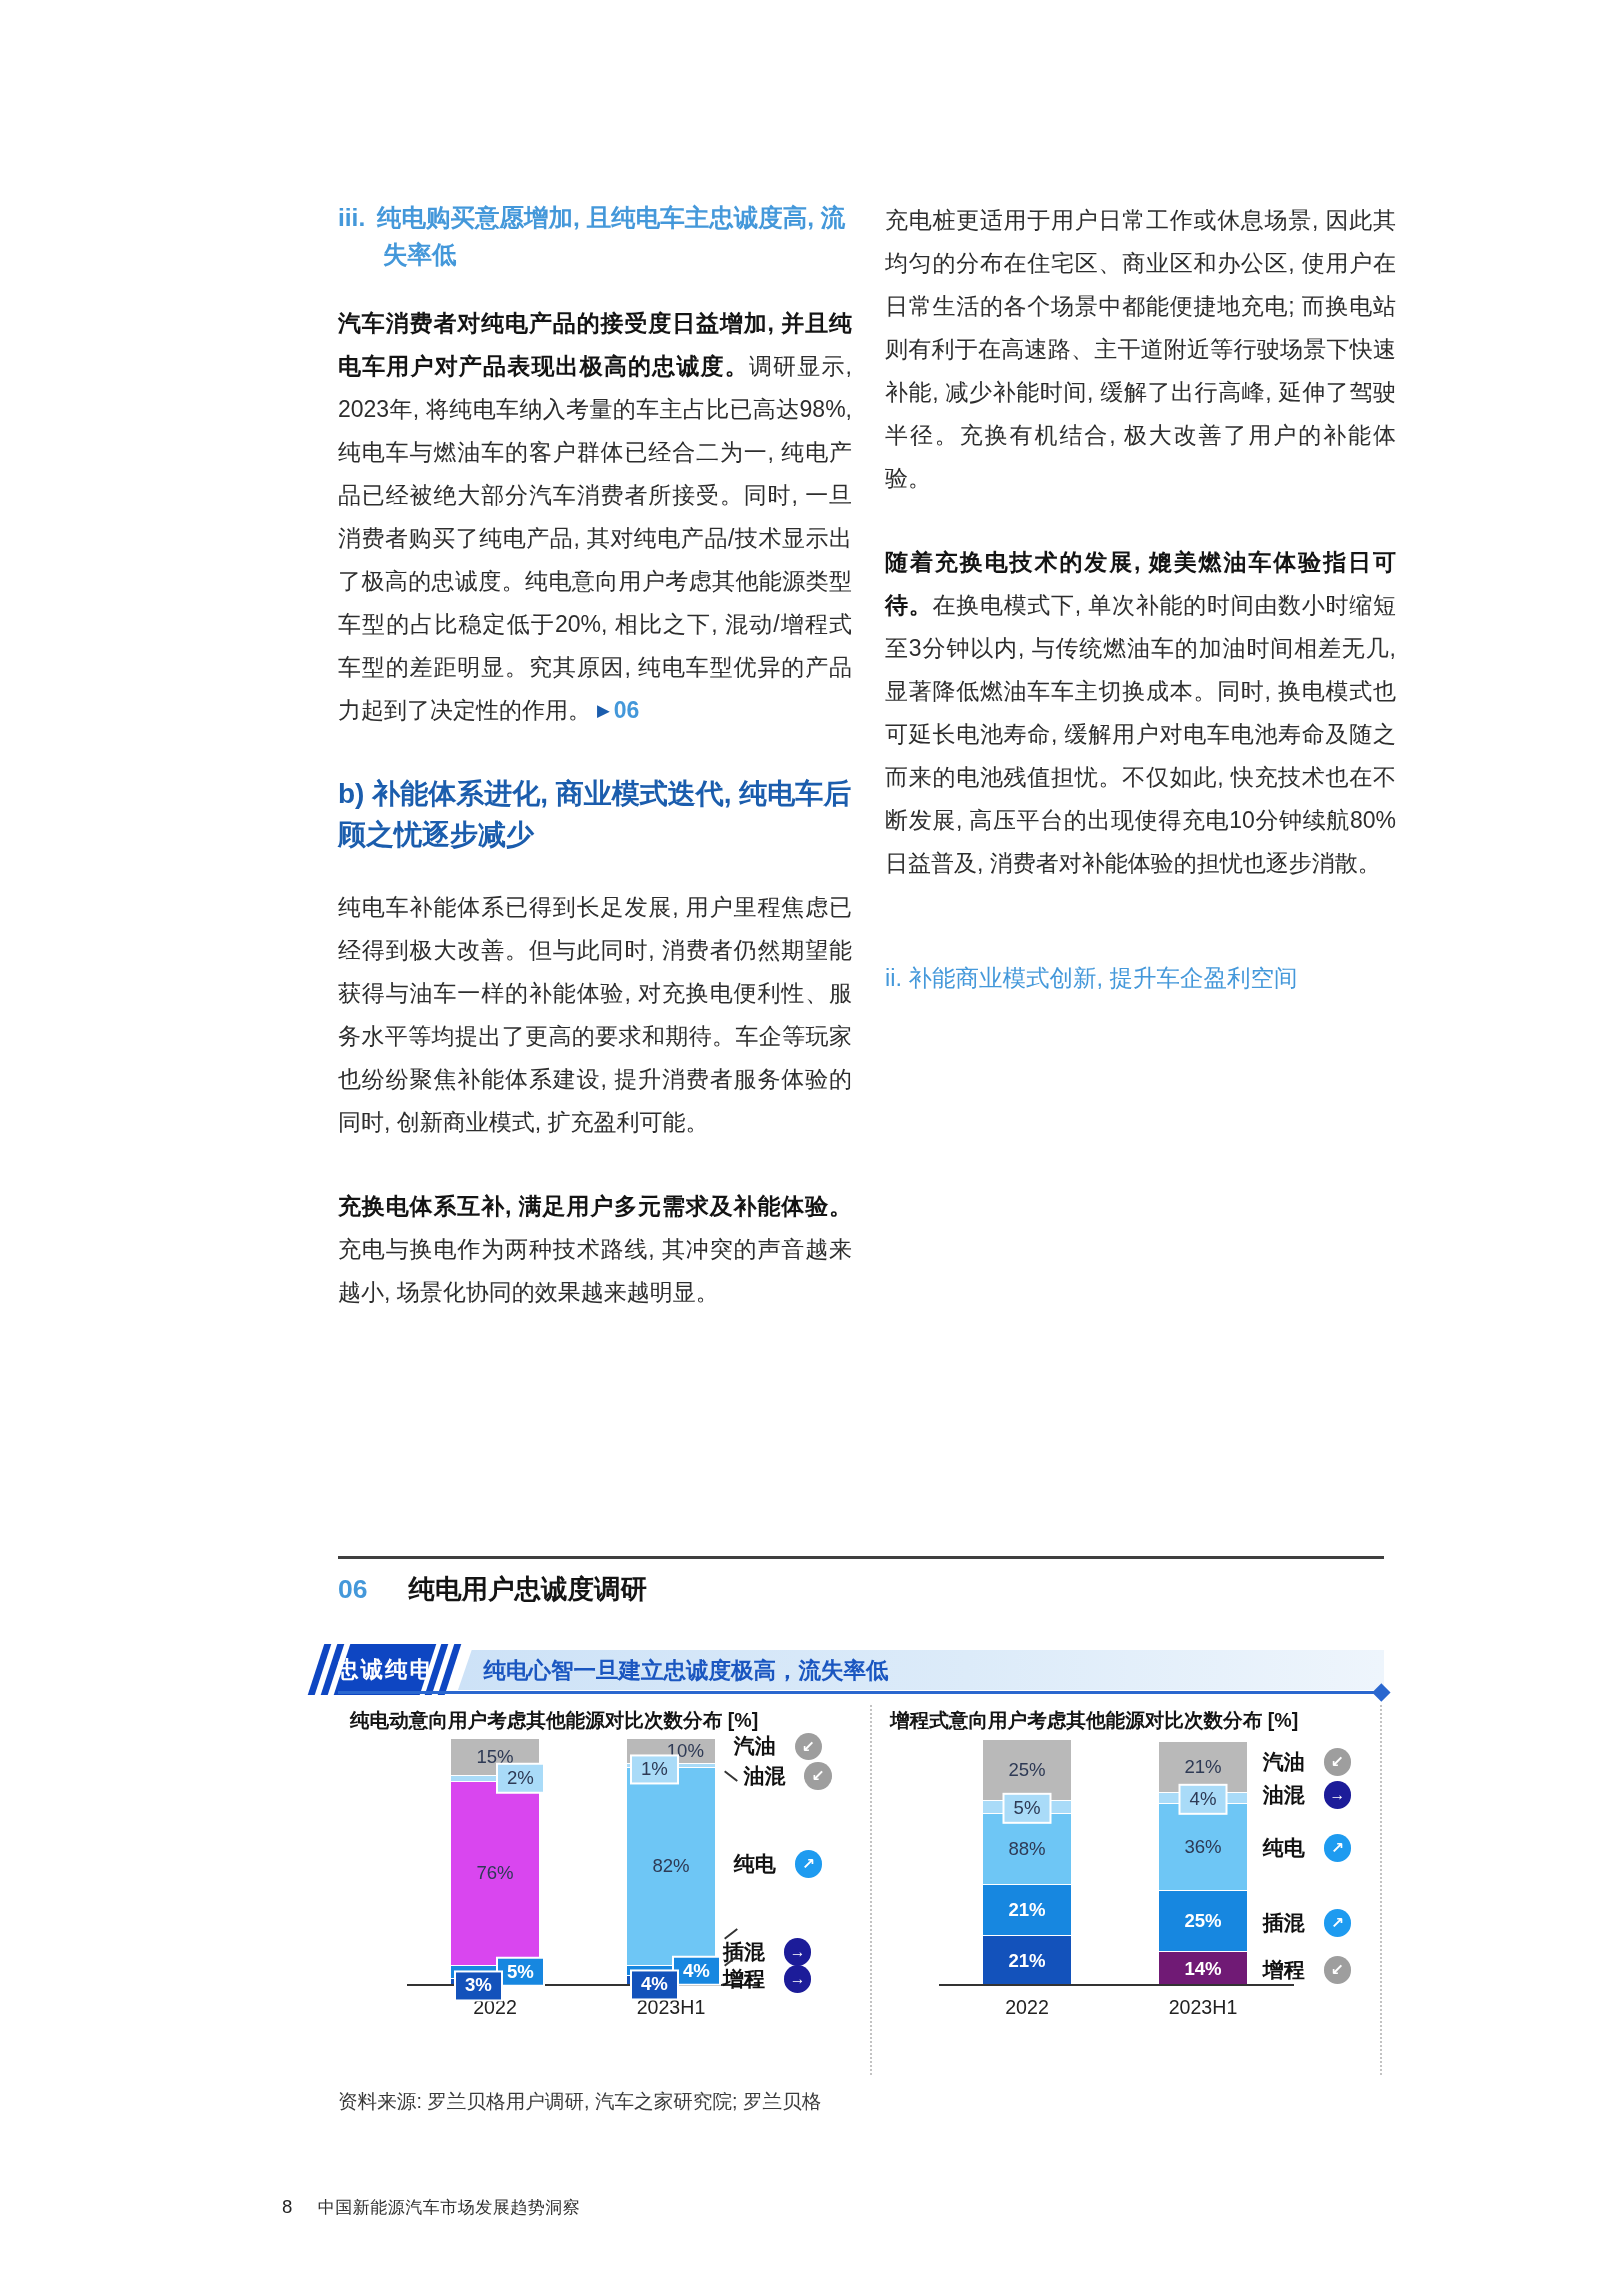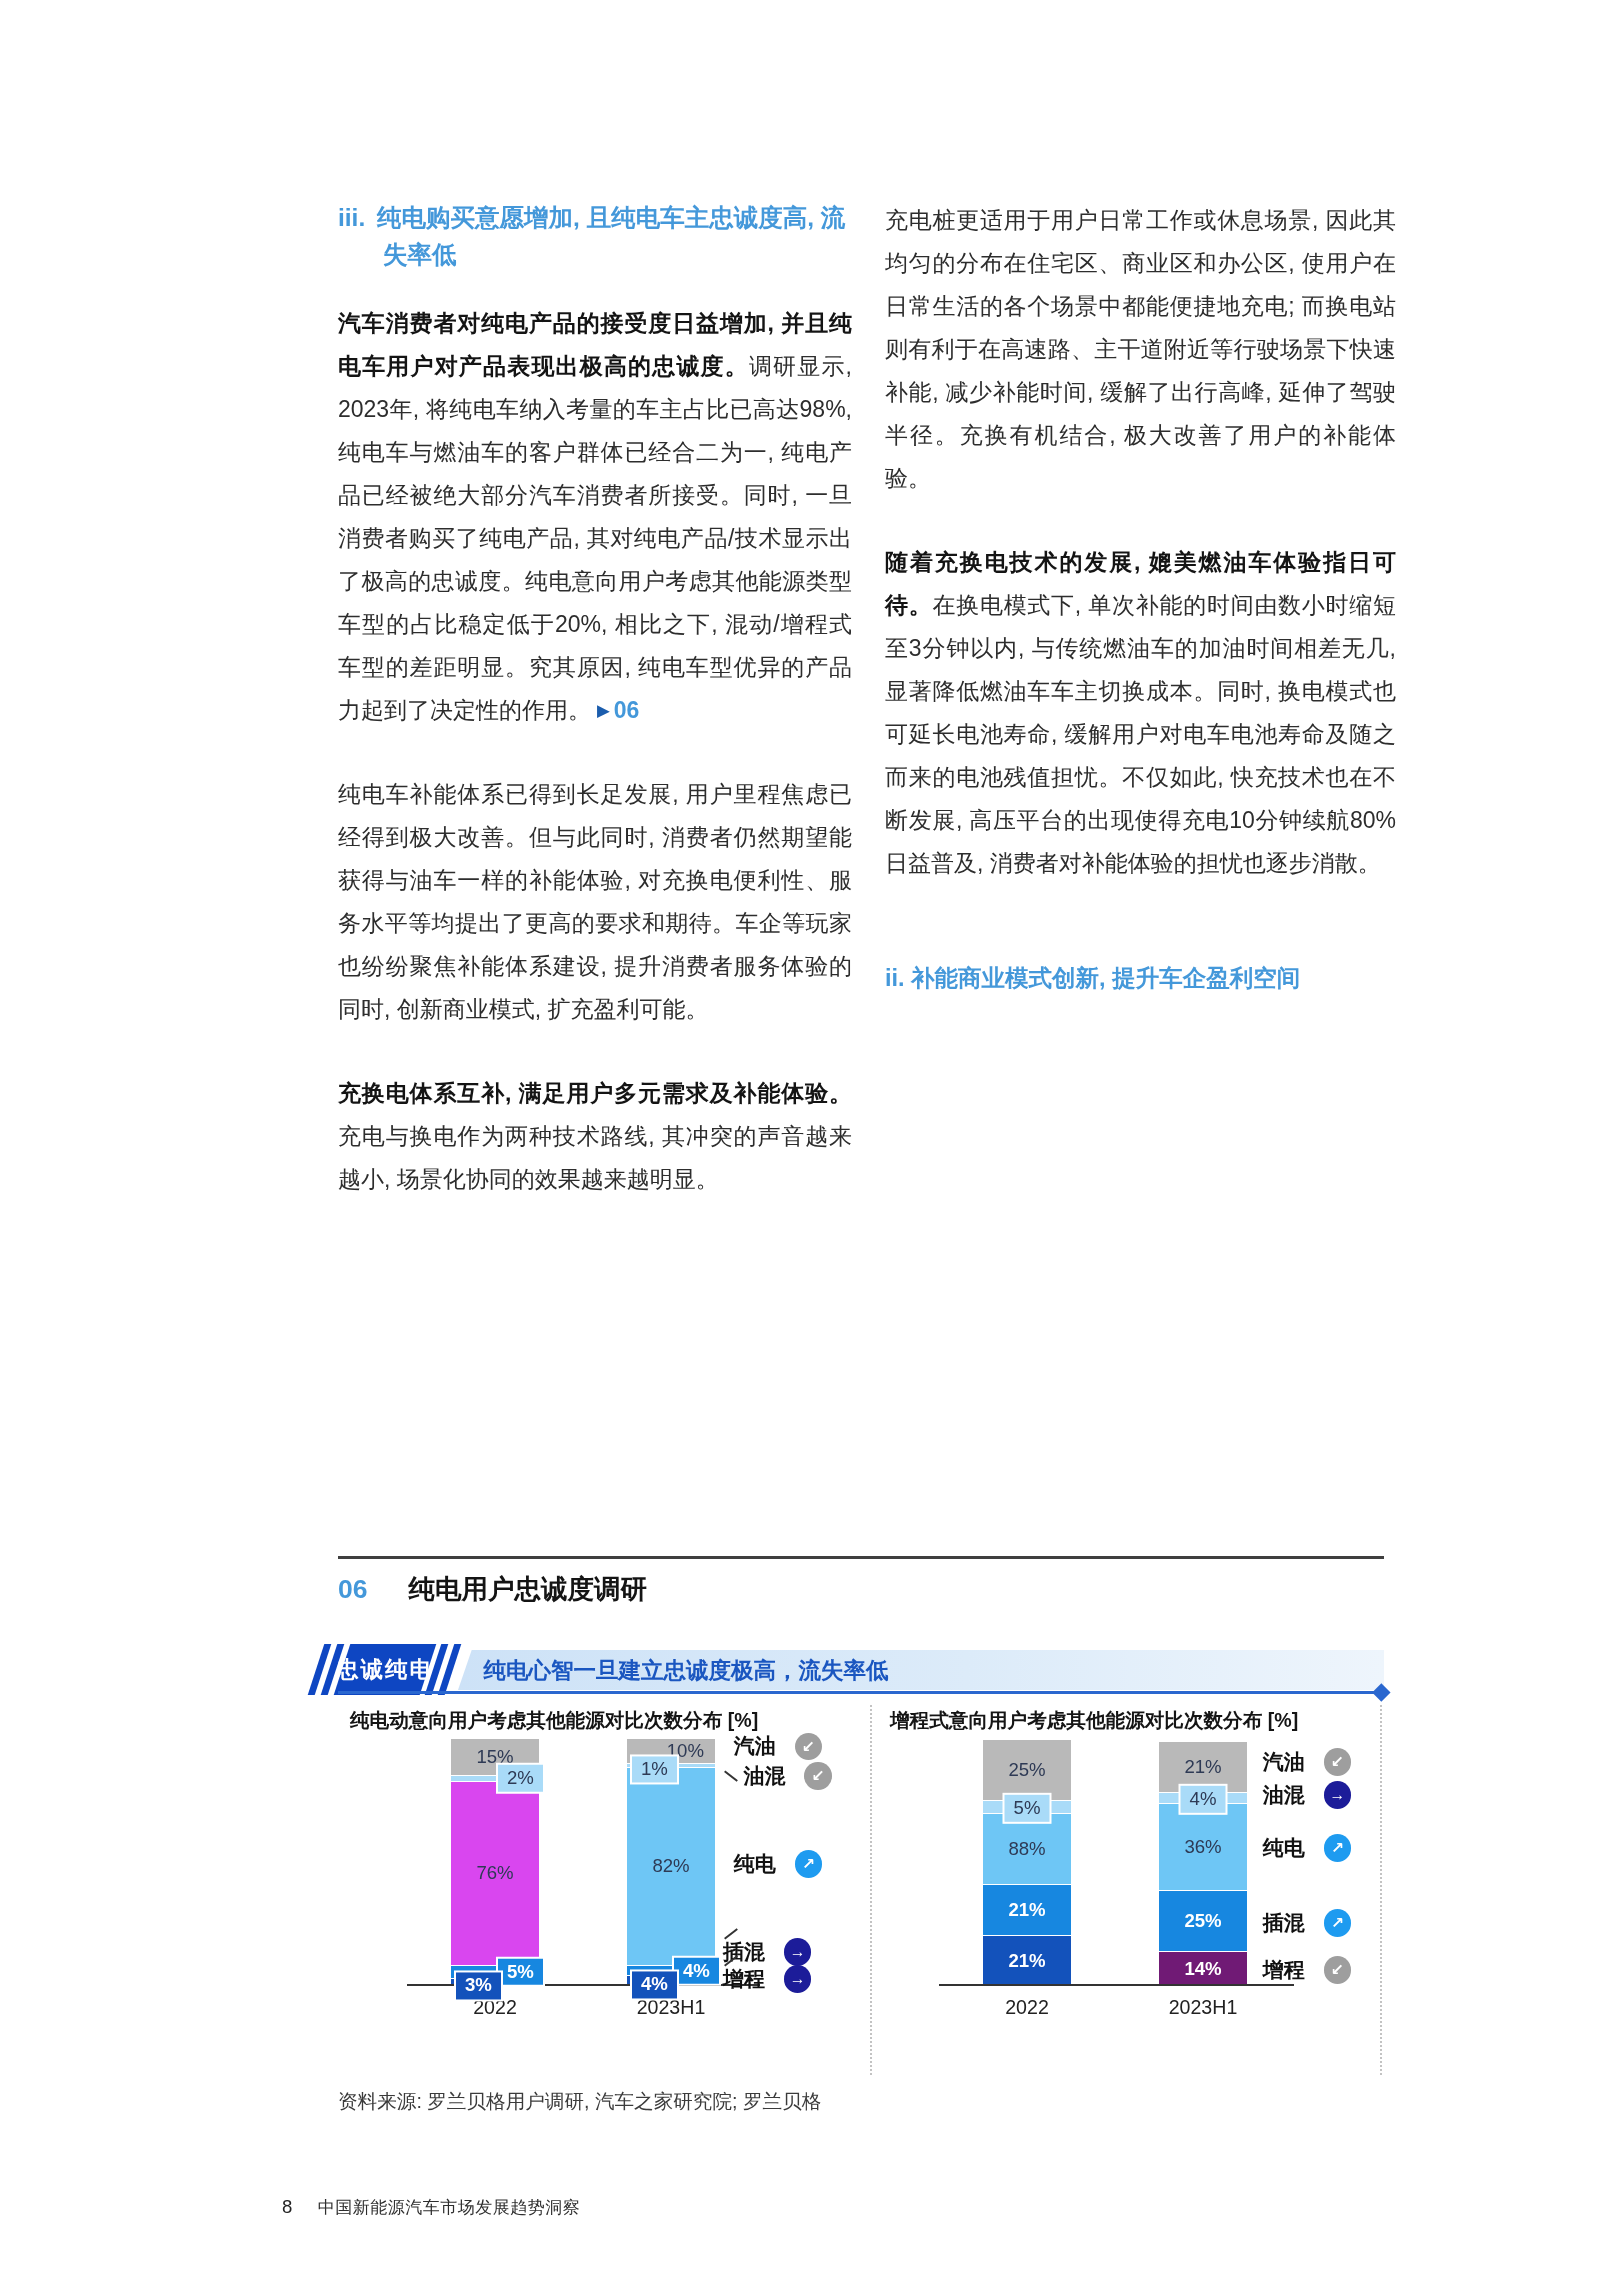--- a/index.html
+++ b/index.html
@@ -8,21 +8,21 @@
   
   .col{position:absolute;top:199px;}
   .col-left{left:338px;width:514px;}
   .col-right{left:885px;width:511px;}
   .col p{font-size:23px;line-height:43px;text-align:justify;margin:0 0 41px 0;color:#2d2d2d;}
   .b{font-weight:700;color:#141414;}
   h2.hb{font-size:28px;line-height:41px;font-weight:700;color:#1b5dad;margin:0 0 31px 0;}
   h3.hl{font-size:24.5px;line-height:37px;font-weight:700;color:#4498da;margin:0 0 29px 0;}
   h3.hang{padding-left:45px;text-indent:-45px;}
   h3.hang .hnum{margin-right:11.8px;}
-  h4.hl{font-size:23.5px;line-height:35px;font-weight:700;color:#4498da;margin:25.5px 0 31px 0;}
+  h4.hl{font-size:23.5px;line-height:35px;font-weight:400;color:#4498da;margin:25.5px 0 31px 0;}
   h4.push{margin-top:76px;}
   .marker-arrow{color:#1b5dad;font-size:16.7px;vertical-align:2px;margin:0 3.9px 0 5.9px;}
   .marker-num{color:#4498da;font-weight:700;}
   
   .ex-rule{position:absolute;left:338px;top:1556px;width:1046px;height:2.9px;background:#3f3f3f;}
   .ex-head{position:absolute;left:338px;top:1571px;display:flex;align-items:baseline;}
   .ex-num{font-size:26.5px;font-weight:700;color:#4498da;}
   .ex-title{font-size:26.5px;font-weight:700;color:#141414;margin-left:41px;}
   
   .banner{position:absolute;left:338px;top:1649px;width:1046px;height:42px;}
@@ -85,20 +85,21 @@
   .footer .doc{font-size:17px;color:#2e2e2e;margin-left:25.5px;letter-spacing:0.5px;}
 </style>
 </head>
 <body>
 
 <div class="page">
 
   <div class="col col-left">
     <h3 class="hl hang"><span class="hnum">iii.</span><span>纯电购买意愿增加, 且纯电车主忠诚度高, 流失率低</span></h3>
     <p><span class="b">汽车消费者对纯电产品的接受度日益增加, 并且纯电车用户对产品表现出极高的忠诚度。</span><span>调研显示, 2023年, 将纯电车纳入考量的车主占比已高达98%, 纯电车与燃油车的客户群体已经合二为一, 纯电产品已经被绝大部分汽车消费者所接受。同时, 一旦消费者购买了纯电产品, 其对纯电产品/技术显示出了极高的忠诚度。纯电意向用户考虑其他能源类型车型的占比稳定低于20%, 相比之下, 混动/增程式车型的差距明显。究其原因, 纯电车型优异的产品力起到了决定性的作用。</span><span class="marker-arrow">▶</span><span class="marker-num">06</span></p>
+    <h2 class="hb">b) 补能体系进化, 商业模式迭代, 纯电车后顾之忧逐步减少</h2>
     <p>纯电车补能体系已得到长足发展, 用户里程焦虑已经得到极大改善。但与此同时, 消费者仍然期望能获得与油车一样的补能体验, 对充换电便利性、服务水平等均提出了更高的要求和期待。车企等玩家也纷纷聚焦补能体系建设, 提升消费者服务体验的同时, 创新商业模式, 扩充盈利可能。</p>
     <p><span class="b">充换电体系互补, 满足用户多元需求及补能体验。</span><span>充电与换电作为两种技术路线, 其冲突的声音越来越小, 场景化协同的效果越来越明显。</span></p>
   </div>
 
   <div class="col col-right">
     <p>充电桩更适用于用户日常工作或休息场景, 因此其均匀的分布在住宅区、商业区和办公区, 使用户在日常生活的各个场景中都能便捷地充电; 而换电站则有利于在高速路、主干道附近等行驶场景下快速补能, 减少补能时间, 缓解了出行高峰, 延伸了驾驶半径。充换有机结合, 极大改善了用户的补能体验。</p>
     <p><span class="b">随着充换电技术的发展, 媲美燃油车体验指日可待。</span><span>在换电模式下, 单次补能的时间由数小时缩短至3分钟以内, 与传统燃油车的加油时间相差无几, 显著降低燃油车车主切换成本。同时, 换电模式也可延长电池寿命, 缓解用户对电车电池寿命及随之而来的电池残值担忧。不仅如此, 快充技术也在不断发展, 高压平台的出现使得充电10分钟续航80%日益普及, 消费者对补能体验的担忧也逐步消散。</span></p>
     <h4 class="hl push">ii. 补能商业模式创新, 提升车企盈利空间</h4>
   </div>
 

